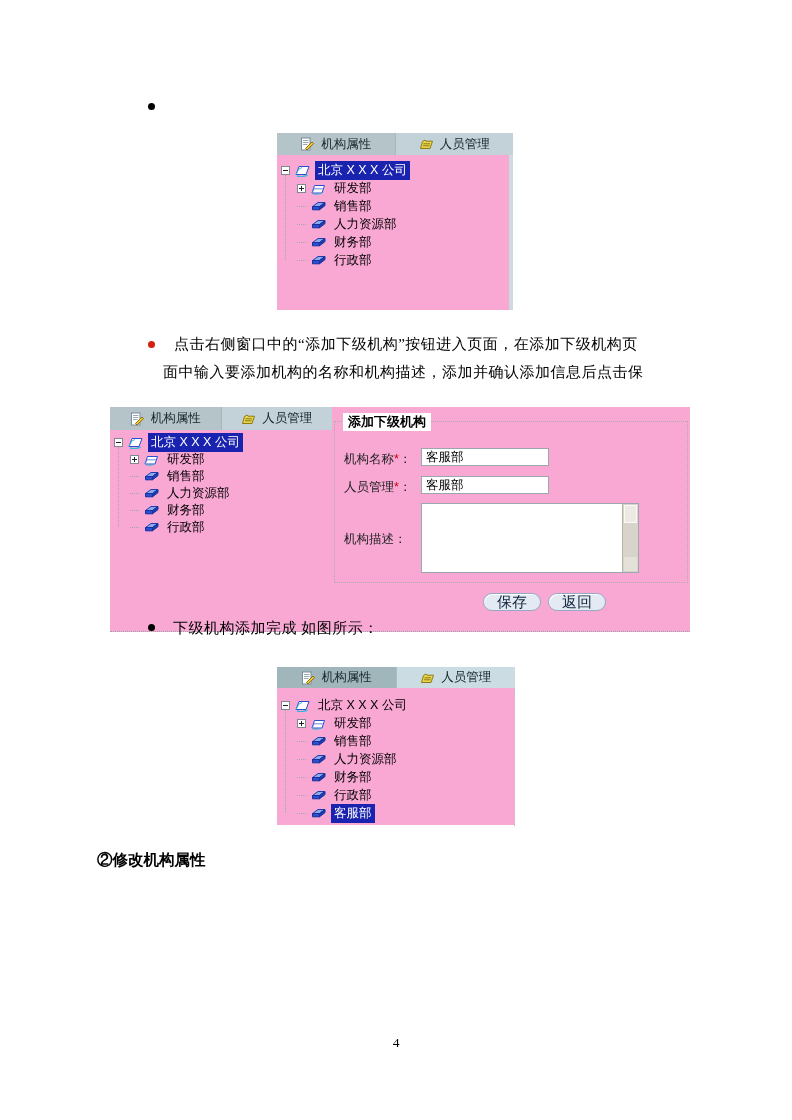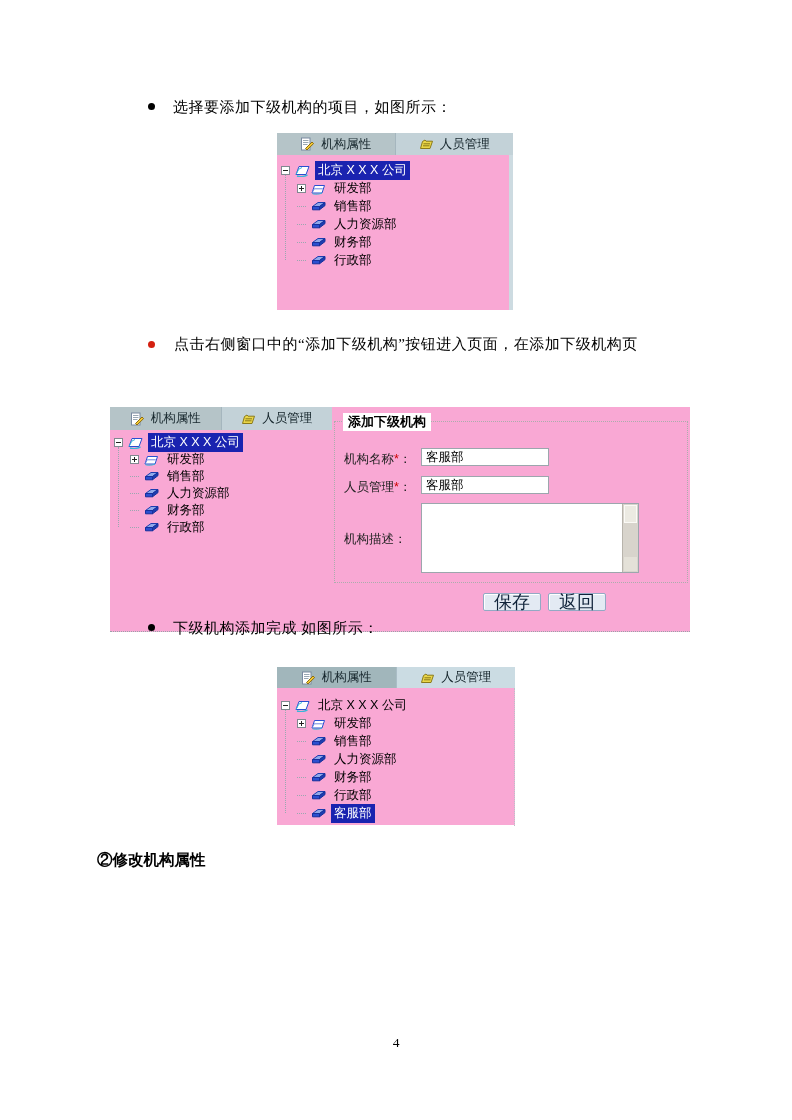--- a/index.html
+++ b/index.html
@@ -69,32 +69,31 @@
            border:1px solid #9ca6ad; background:#fff; }
   .tabox textarea { position:absolute; left:0; top:0; width:calc(100% - 17px); height:100%;
                     border:none; resize:none; outline:none; font-family:"Liberation Sans", sans-serif;
                     font-size:12px; }
   .sb { position:absolute; right:0; top:0; bottom:0; width:16px; background:#d8d4cc;
         border-left:1px solid #b8b4ac; }
   .sb-thumb { position:absolute; top:1px; left:1px; right:1px; height:18px; background:#eceae2;
               border:1px solid #fbfaf6; }
   .sb-btm { position:absolute; bottom:1px; left:1px; right:1px; height:14px; background:#e4e1d8; }
   .btn { position:absolute; width:58px; height:18px; background:#e3eaf3;
-         border:1px solid #93a9c4; border-radius:2px; box-shadow:inset 1px 1px 0 #fff;
-         font-family:"Liberation Sans", sans-serif; font-size:18px; color:#10233a;
+         border:1px solid #93a9c4; border-radius:9px; box-shadow:inset 1px 1px 0 #fff;
+         font-family:"Liberation Sans", sans-serif; font-size:15px; color:#10233a;
          display:flex; align-items:center; justify-content:center; cursor:default; }
 </style>
 </head>
 <body>
 
 <div class="page">
 
   <div class="bullet-item" style="left:173px; top:97px;">
     <span class="bullet-dot" style="left:-25px; top:6px;"></span>
-    <span class="btext">选择要添加下级机构的项目，如图所示：</span>
   </div>
 
   <div class="shot shot1">
     <div class="tabbar">
       <div class="tab">
         <span class="ticon">
             <svg width="15" height="14" viewBox="0 0 15 14">
               <rect x="1.5" y="1" width="8.5" height="12" fill="#fff" stroke="#7a8aa0"></rect>
               <line x1="3" y1="3.5" x2="8.5" y2="3.5" stroke="#9aa8b4"></line>
               <line x1="3" y1="5.5" x2="8.5" y2="5.5" stroke="#9aa8b4"></line>
@@ -200,20 +199,21 @@
           </span>
           <span class="tlabel">行政部</span>
         </div>
       </div>
     <div class="rstrip"></div>
   </div>
 
   <div class="bullet-item" style="left:163px; top:330px;">
     <span class="bullet-dot red" style="left:-15px; top:11px;"></span>
     <div class="bline" style="text-indent:11px;">点击右侧窗口中的“添加下级机构”按钮进入页面，在添加下级机构页</div>
+    <div class="bline">面中输入要添加机构的名称和机构描述，添加并确认添加信息后点击保</div>
   </div>
 
   <div class="shot shot2">
     <div class="panel-left">
       <div class="tabbar">
         <div class="tab">
           <span class="ticon">
               <svg width="15" height="14" viewBox="0 0 15 14">
                 <rect x="1.5" y="1" width="8.5" height="12" fill="#fff" stroke="#7a8aa0"></rect>
                 <line x1="3" y1="3.5" x2="8.5" y2="3.5" stroke="#9aa8b4"></line>

